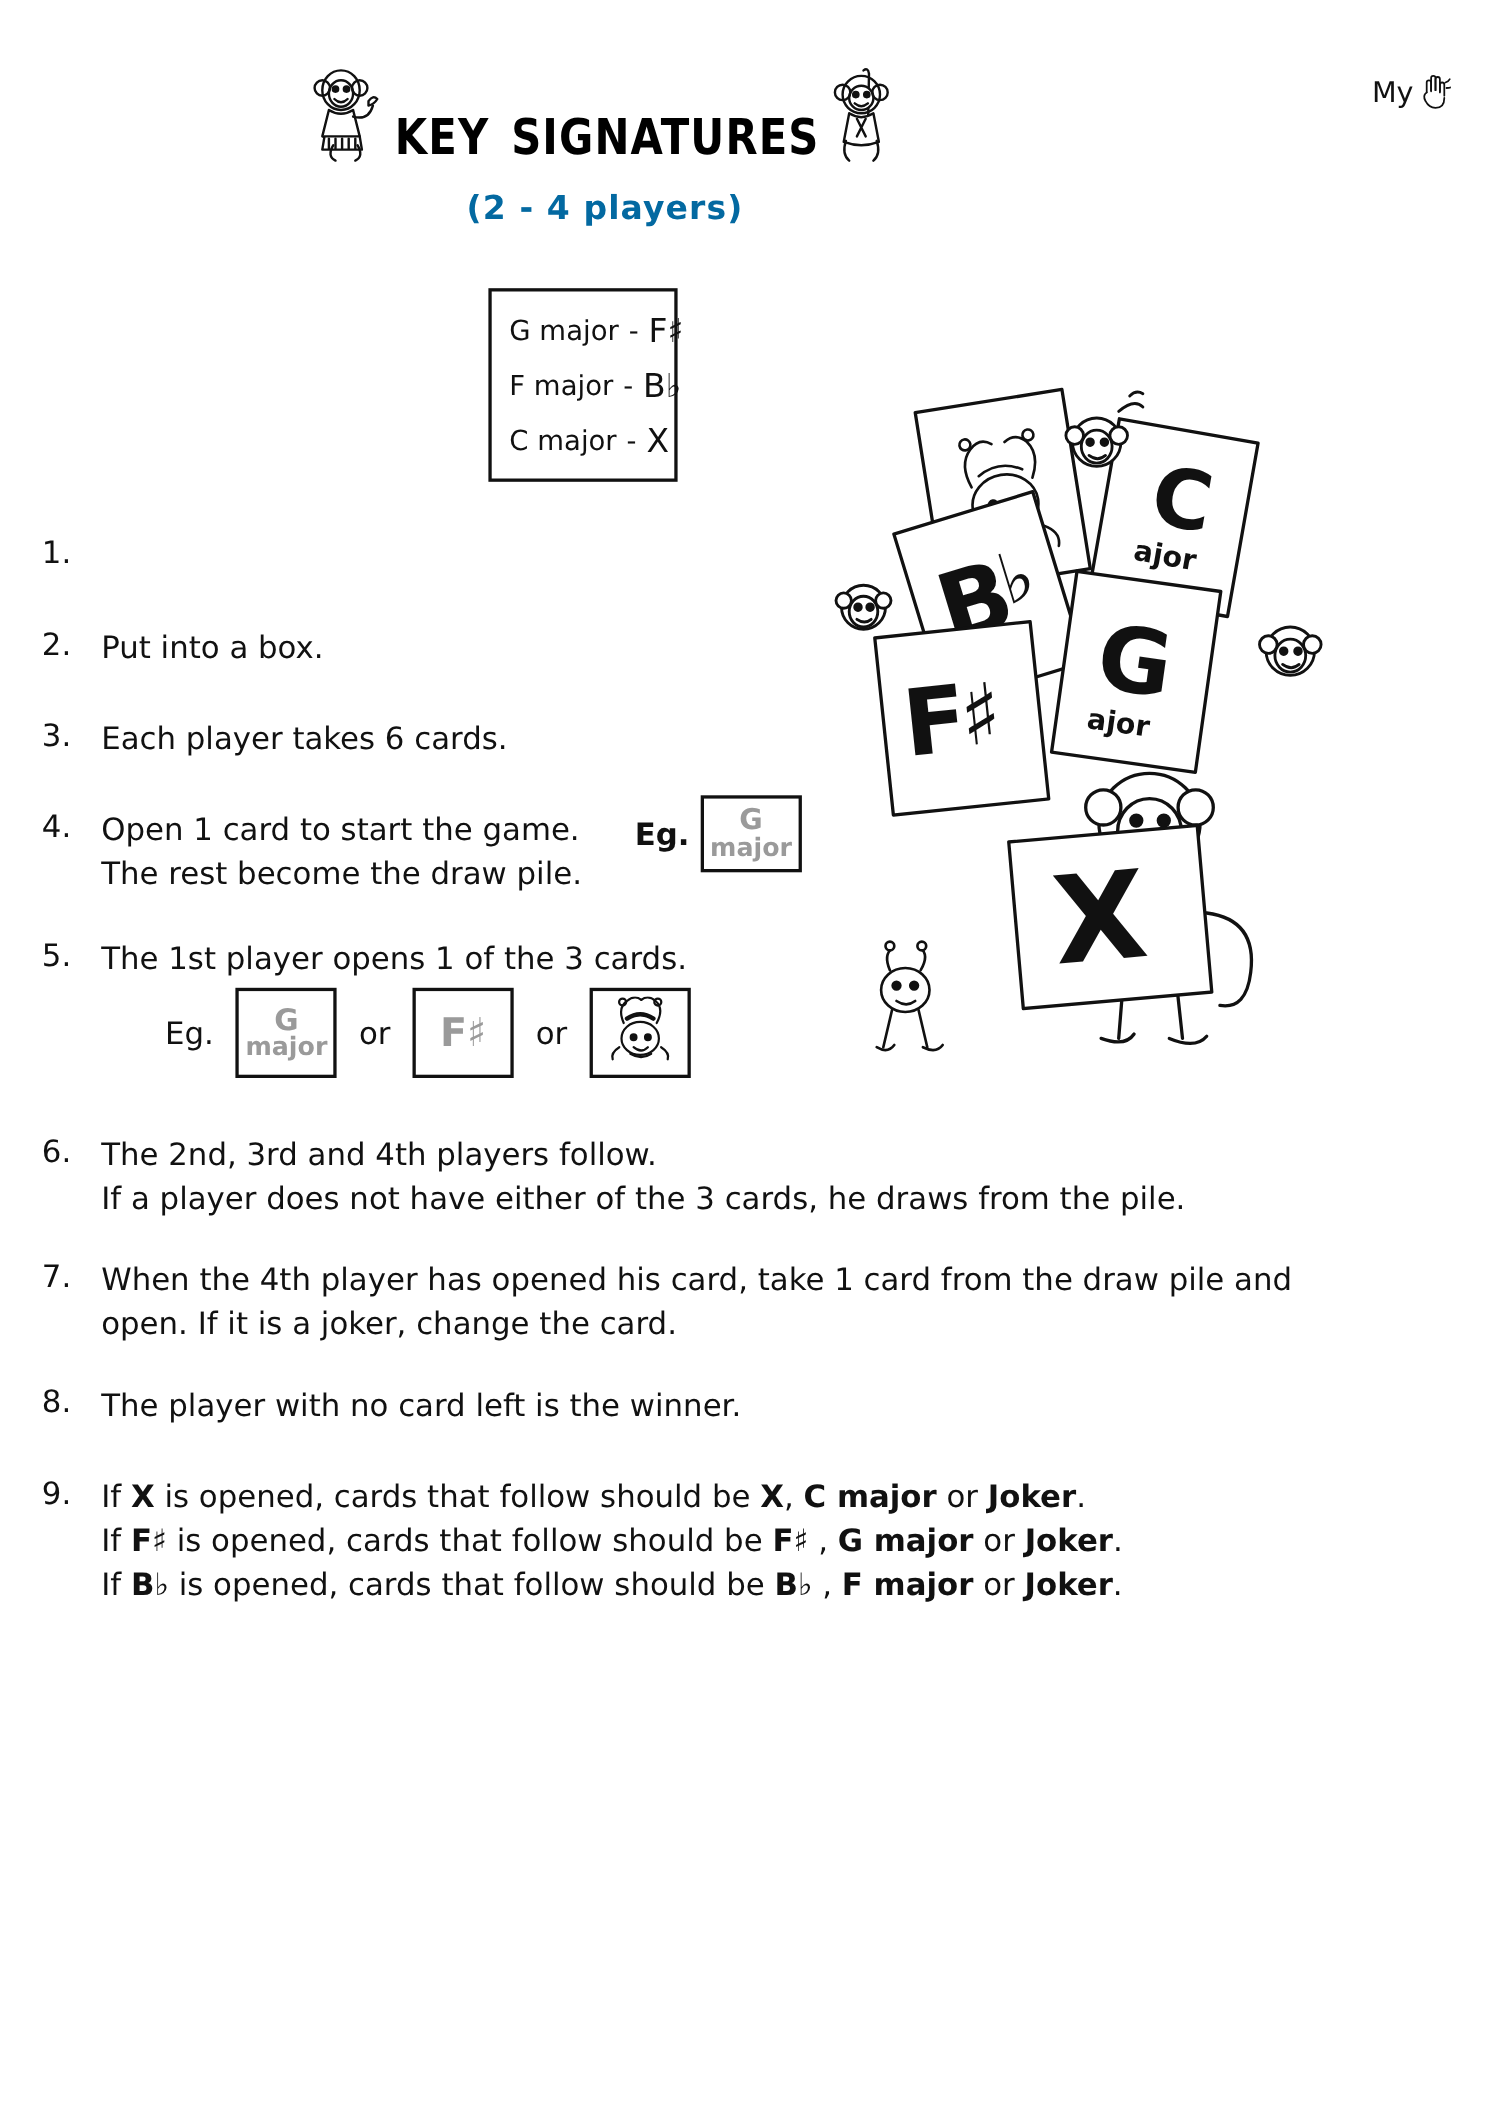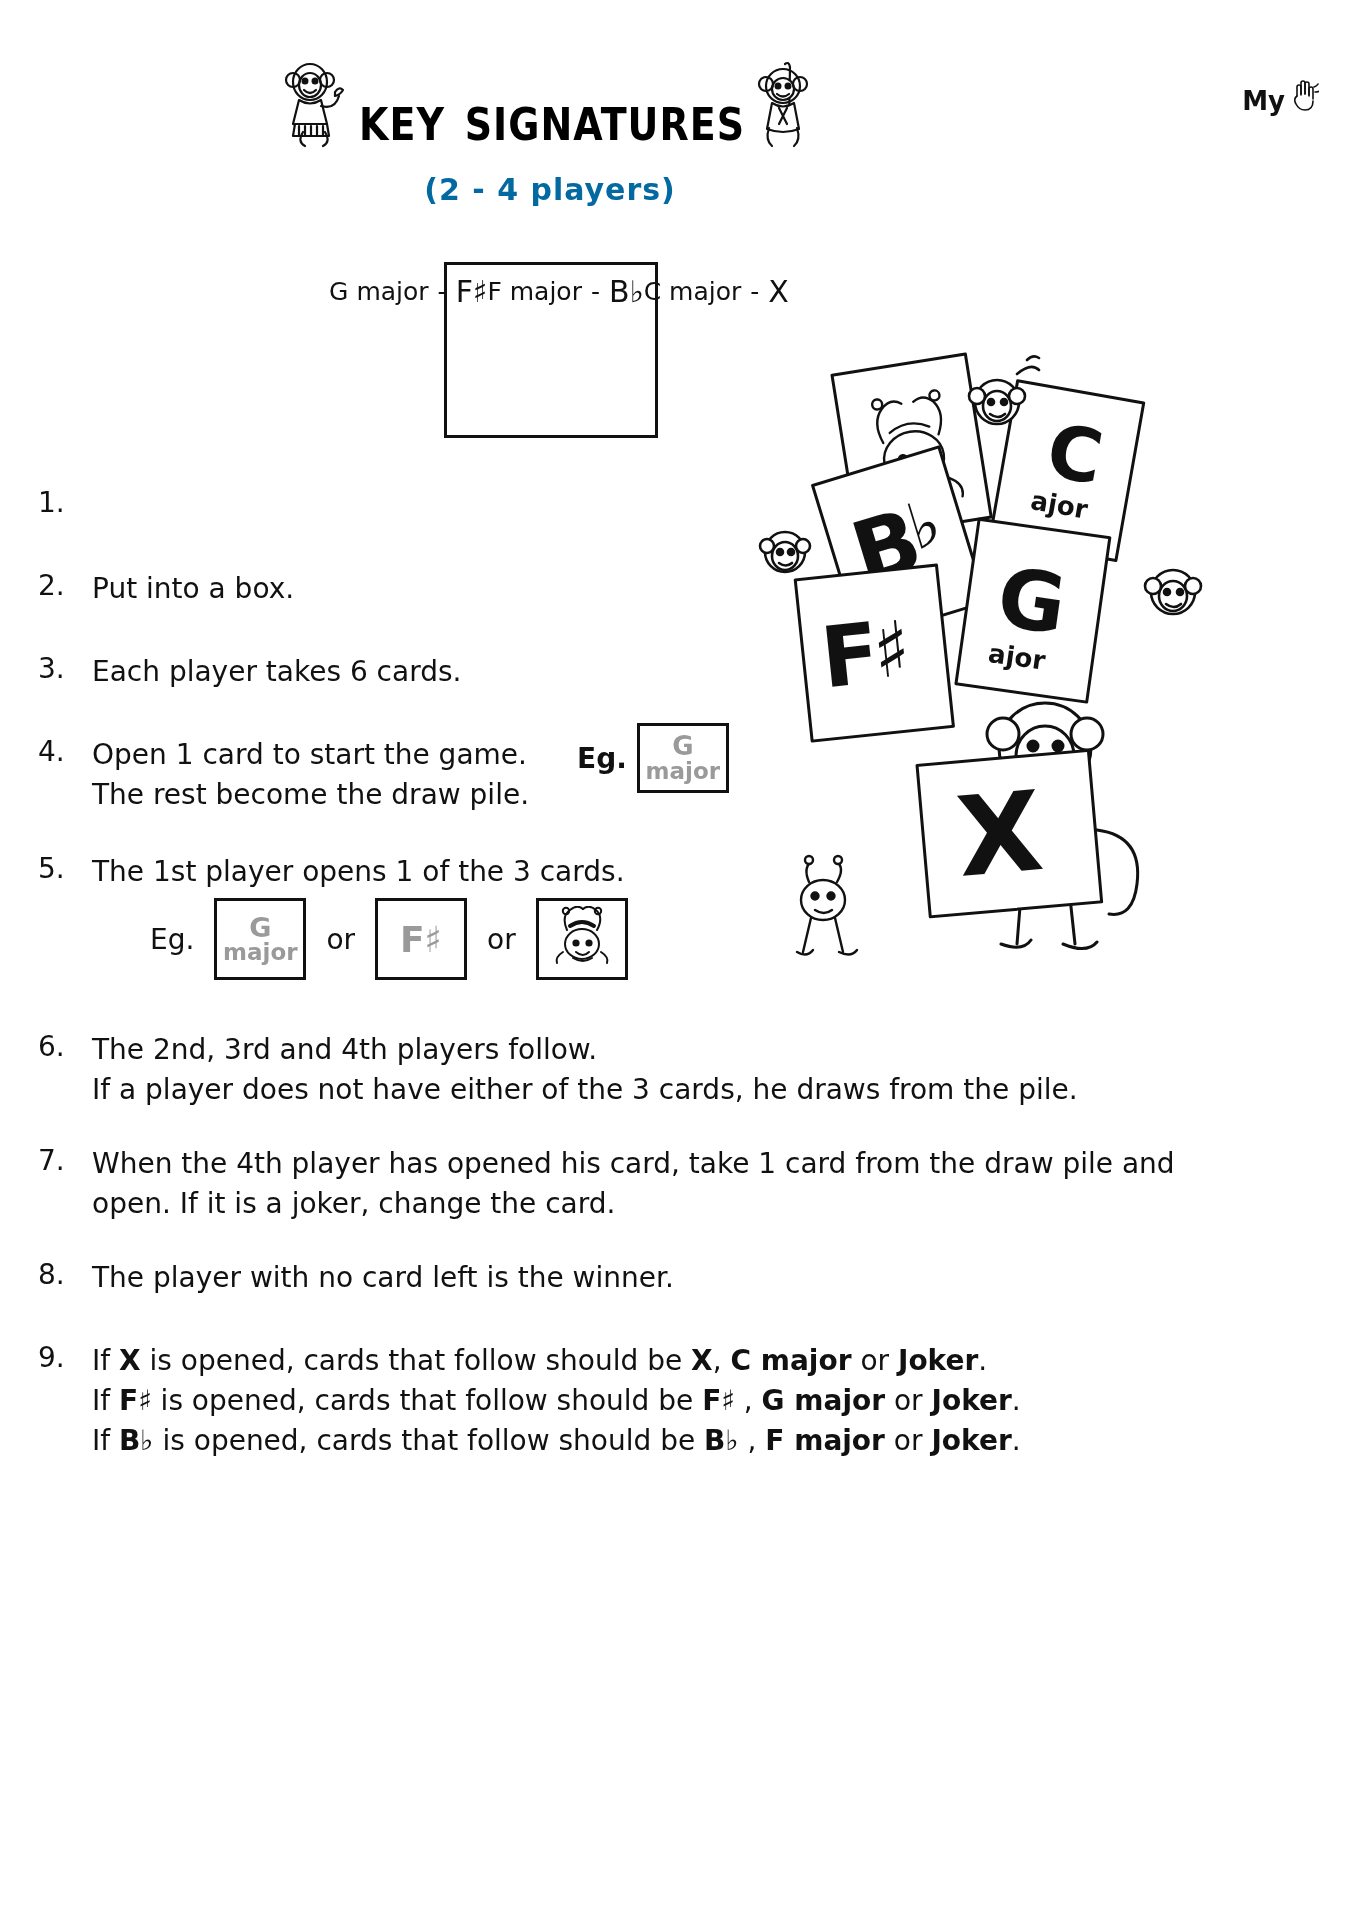--- a/index.html
+++ b/index.html
@@ -45,25 +45,24 @@
     white-space: nowrap;
     transform: scaleY(1.18);
   }
   #page-title::first-letter { font-size: 1em; }
 
   .monkey-icon { display: block; }
 
   #my-mark {
     position: absolute;
     right: 38px;
-    top: 20px;
+    top: 8px;
     display: flex;
-    align-items: flex-end;
+    align-items: center;
     gap: 4px;
-    font-weight: bold;
   }
   #my-label {
     font-family: "DejaVu Sans", sans-serif;
     font-size: 26px;
     color: #111;
   }
 
   #subtitle {
     position: absolute;
     left: 0;
@@ -75,27 +74,27 @@
     font-size: 30px;
     color: #0369a1;
     letter-spacing: 1px;
   }
 
   
   #key-box {
     position: absolute;
     left: 444px;
     top: 262px;
-    width: 214px;
+    width: 172px;
     height: 176px;
     border: 3px solid #111;
     background: #fff;
     box-sizing: border-box;
     display: flex;
-    flex-direction: row;
+    flex-direction: column;
     justify-content: center;
     padding-left: 16px;
   }
   .key-row {
     font-family: "DejaVu Sans", sans-serif;
     font-size: 25px;
     line-height: 49px;
     color: #111;
     white-space: nowrap;
   }

